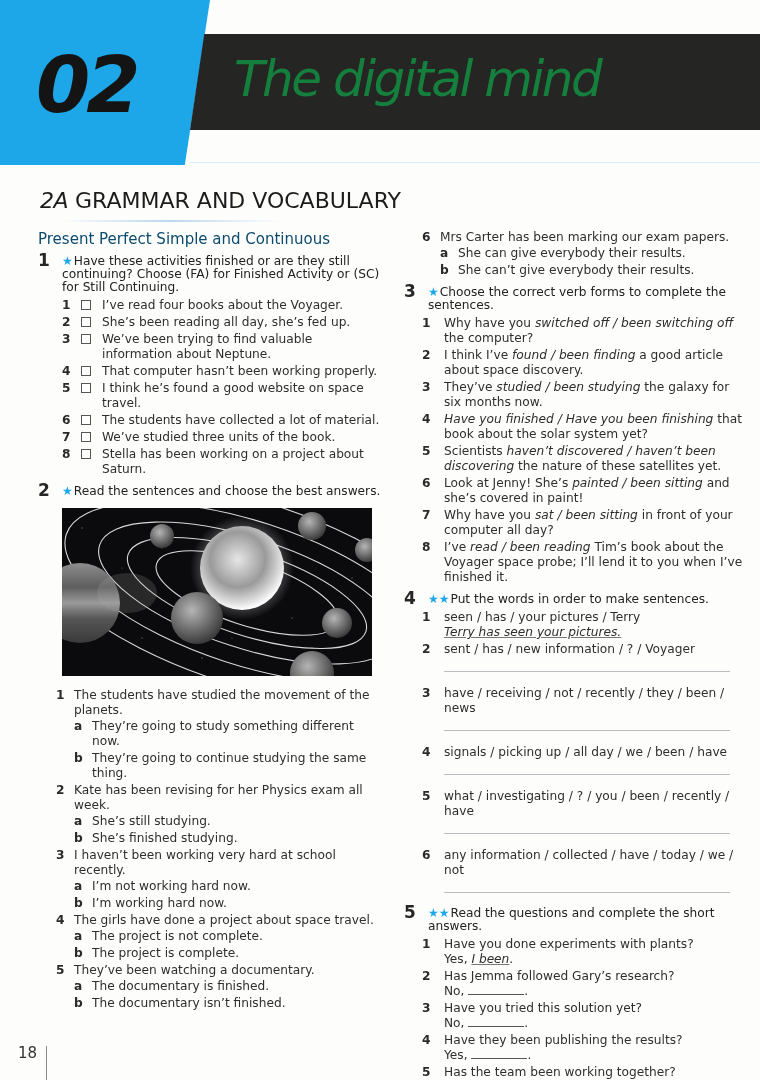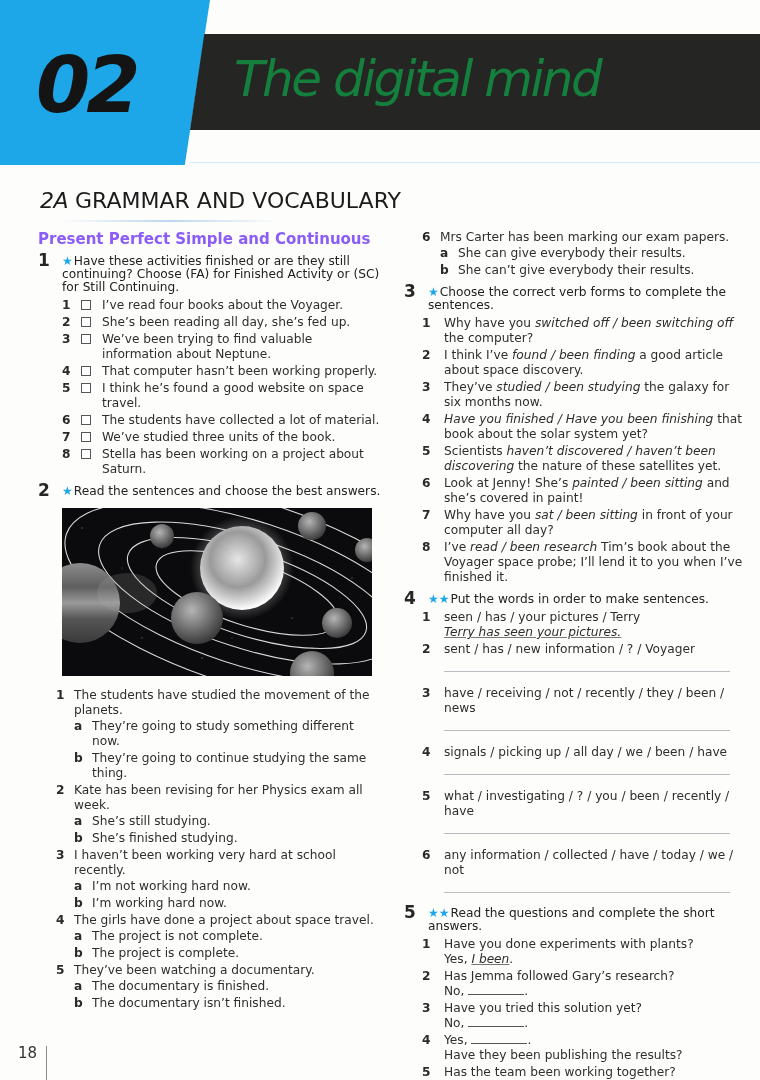--- a/index.html
+++ b/index.html
@@ -43,21 +43,21 @@
   .section-head .name { font-weight:normal; letter-spacing:0px; }
   .section-underline {
     position:absolute; left:60px; top:220px; width:220px; height:2px;
     background:linear-gradient(to right, rgba(180,215,240,0), rgba(170,205,235,0.8), rgba(180,215,240,0));
   }
 
   .col { position:absolute; font-size:12.2px; line-height:15px; color:#2e2e2e; }
   .col-left { left:38px; top:229px; width:345px; }
   .col-right { left:404px; top:230px; width:340px; }
 
-  .subhead { font-weight:bold; font-size:15px; line-height:20px; color:#8b5cf6; margin:0 0 6px 0; }
+  .subhead { font-weight:normal; font-size:15px; line-height:20px; color:#0c4a6e; margin:0 0 6px 0; }
 
   .ex { position:relative; padding-left:24px; margin-top:4px; }
   .ex-num {
     position:absolute; left:0; top:-2px; font-size:17px; font-weight:bold; color:#262626;
   }
   .ex-instr { font-weight:normal; font-size:12.2px; line-height:13px; color:#222; }
   .star { color:#1ea7e8; font-size:12px; margin-right:1px; }
 
   .items { margin-top:4px; }
   .item { position:relative; padding-left:22px; margin-bottom:2px; }
@@ -208,21 +208,21 @@
       <span class="star">★</span><span>Choose the correct verb forms to complete the sentences.</span>
     </div>
     <div class="items" id="ex3-items" style="margin-left:-6px;">
         <div class="item"><span class="item-num">1</span><span>Why have you </span><i>switched off</i><i> / </i><i>been switching off</i><span> the computer?</span></div>
         <div class="item"><span class="item-num">2</span><span>I think I’ve </span><i>found</i><i> / </i><i>been finding</i><span> a good article about space discovery.</span></div>
         <div class="item"><span class="item-num">3</span><span>They’ve </span><i>studied</i><i> / </i><i>been studying</i><span> the galaxy for six months now.</span></div>
         <div class="item"><span class="item-num">4</span><span></span><i>Have you finished</i><i> / </i><i>Have you been finishing</i><span> that book about the solar system yet?</span></div>
         <div class="item"><span class="item-num">5</span><span>Scientists </span><i>haven’t discovered</i><i> / </i><i>haven’t been discovering</i><span> the nature of these satellites yet.</span></div>
         <div class="item"><span class="item-num">6</span><span>Look at Jenny! She’s </span><i>painted</i><i> / </i><i>been sitting</i><span> and she’s covered in paint!</span></div>
         <div class="item"><span class="item-num">7</span><span>Why have you </span><i>sat</i><i> / </i><i>been sitting</i><span> in front of your computer all day?</span></div>
-        <div class="item"><span class="item-num">8</span><span>I’ve </span><i>read</i><i> / </i><i>been research</i><span> Tim’s book about the Voyager space probe; I’ll lend it to you when I’ve finished it.</span></div>
+        <div class="item"><span class="item-num">8</span><span>I’ve </span><i>read</i><i> / </i><i>been reading</i><span> Tim’s book about the Voyager space probe; I’ll lend it to you when I’ve finished it.</span></div>
       </div>
   </div>
 
   <div class="ex" style="margin-top:8px;">
     <span class="ex-num">4</span>
     <div class="ex-instr">
       <span class="star">★★</span><span>Put the words in order to make sentences.</span>
     </div>
     <div class="items" id="ex4-items" style="margin-left:-6px;">
         <div class="item"><span class="item-num">1</span><span>seen / has / your pictures / Terry</span><div class="example-ans">Terry has seen your pictures.</div></div>
@@ -255,22 +255,22 @@
           <div>Has Jemma followed Gary’s research?</div>
           <div><span>No, </span><span class="blank"></span><span>.</span></div>
         </div>
         <div class="item">
           <span class="item-num">3</span>
           <div>Have you tried this solution yet?</div>
           <div><span>No, </span><span class="blank"></span><span>.</span></div>
         </div>
         <div class="item">
           <span class="item-num">4</span>
+          <div>Have they been publishing the results?</div>
           <div><span>Yes, </span><span class="blank"></span><span>.</span></div>
-          <div>Have they been publishing the results?</div>
         </div>
         <div class="item">
           <span class="item-num">5</span>
           <div>Has the team been working together?</div>
         </div>
       </div>
   </div>
 </div>
 
 <div class="page-num">18</div>

